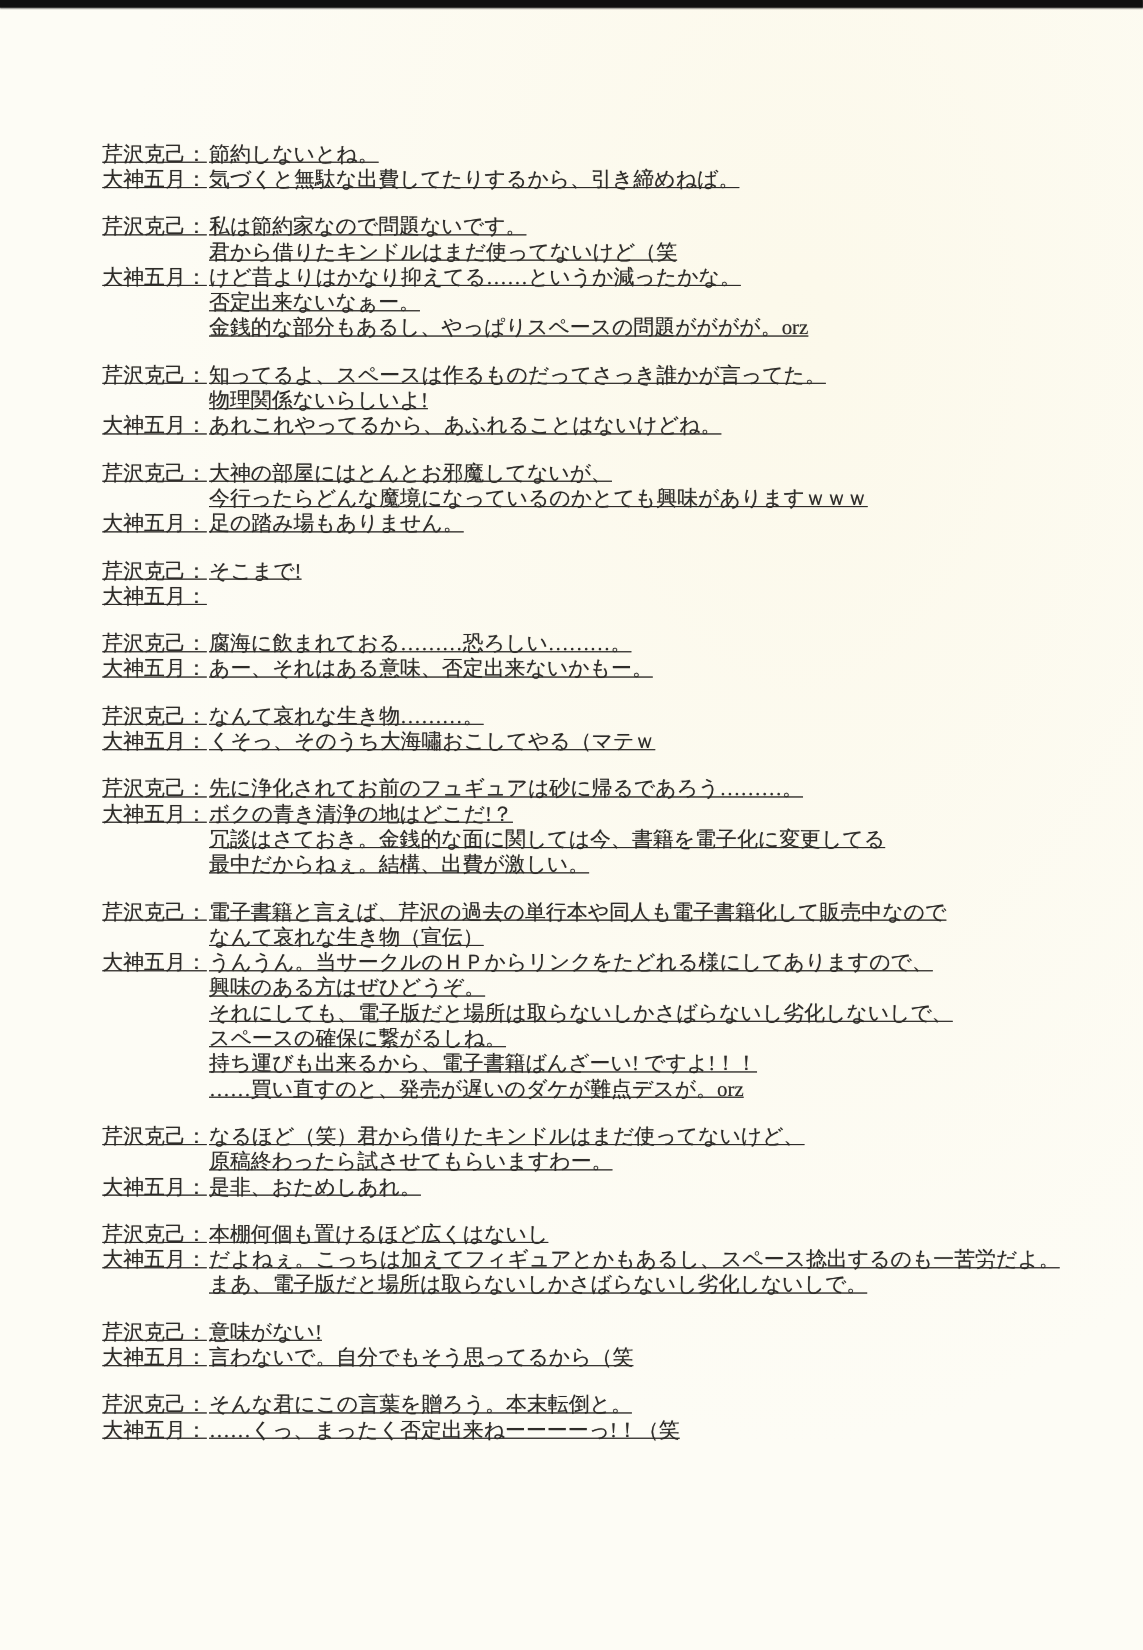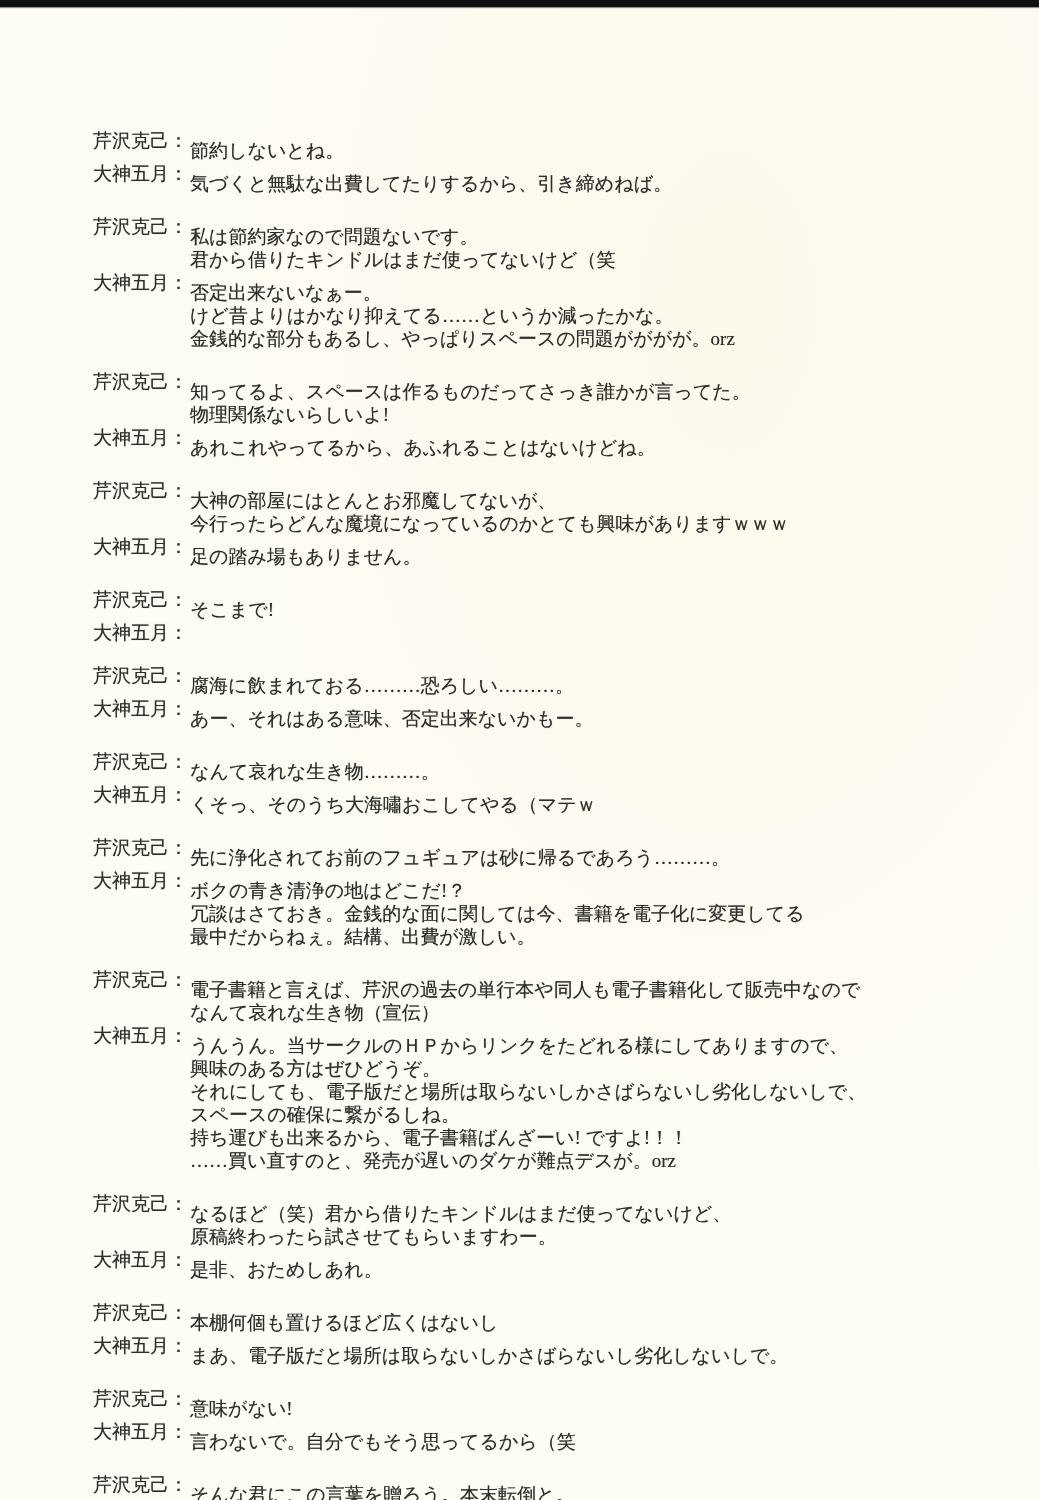--- a/index.html
+++ b/index.html
@@ -36,26 +36,26 @@
     position: absolute;
     top: 129px;
     left: 93px;
     width: 880px;
     color: var(--ink);
     font-size: 19px;
     line-height: 23px;
     text-shadow: 0 0 0.7px rgba(46,44,41,0.55);
   }
   .block { margin-bottom: 20px; }
-  .turn { display: flex; align-items: flex-start; }
+  .turn { display: flex; align-items: flex-start; text-decoration: underline; }
   .speaker {
     flex: 0 0 97px;
     white-space: nowrap;
   }
-  .lines { flex: 1 1 auto; min-width: 0; margin-top: 10px; }
+  .lines { flex: 1 1 auto; min-width: 0; }
   .line { white-space: nowrap; }
 </style>
 </head>
 <body>
 
 <div class="page">
   <div class="scan-edge-top"></div>
   <main class="dialogue">
       <section class="block">
         <div class="turn">
@@ -75,22 +75,22 @@
         <div class="turn">
           <span class="speaker">芹沢克己：</span>
           <div class="lines">
             <div class="line">私は節約家なので問題ないです。</div>
             <div class="line">君から借りたキンドルはまだ使ってないけど（笑</div>
           </div>
         </div>
         <div class="turn">
           <span class="speaker">大神五月：</span>
           <div class="lines">
+            <div class="line">けど昔よりはかなり抑えてる……というか減ったかな。</div>
             <div class="line">否定出来ないなぁー。</div>
-            <div class="line">けど昔よりはかなり抑えてる……というか減ったかな。</div>
             <div class="line">金銭的な部分もあるし、やっぱりスペースの問題がががが。orz</div>
           </div>
         </div>
       </section>
       <section class="block">
         <div class="turn">
           <span class="speaker">芹沢克己：</span>
           <div class="lines">
             <div class="line">知ってるよ、スペースは作るものだってさっき誰かが言ってた。</div>
             <div class="line">物理関係ないらしいよ!</div>
@@ -211,20 +211,21 @@
       <section class="block">
         <div class="turn">
           <span class="speaker">芹沢克己：</span>
           <div class="lines">
             <div class="line">本棚何個も置けるほど広くはないし</div>
           </div>
         </div>
         <div class="turn">
           <span class="speaker">大神五月：</span>
           <div class="lines">
+            <div class="line">だよねぇ。こっちは加えてフィギュアとかもあるし、スペース捻出するのも一苦労だよ。</div>
             <div class="line">まあ、電子版だと場所は取らないしかさばらないし劣化しないしで。</div>
           </div>
         </div>
       </section>
       <section class="block">
         <div class="turn">
           <span class="speaker">芹沢克己：</span>
           <div class="lines">
             <div class="line">意味がない!</div>
           </div>

